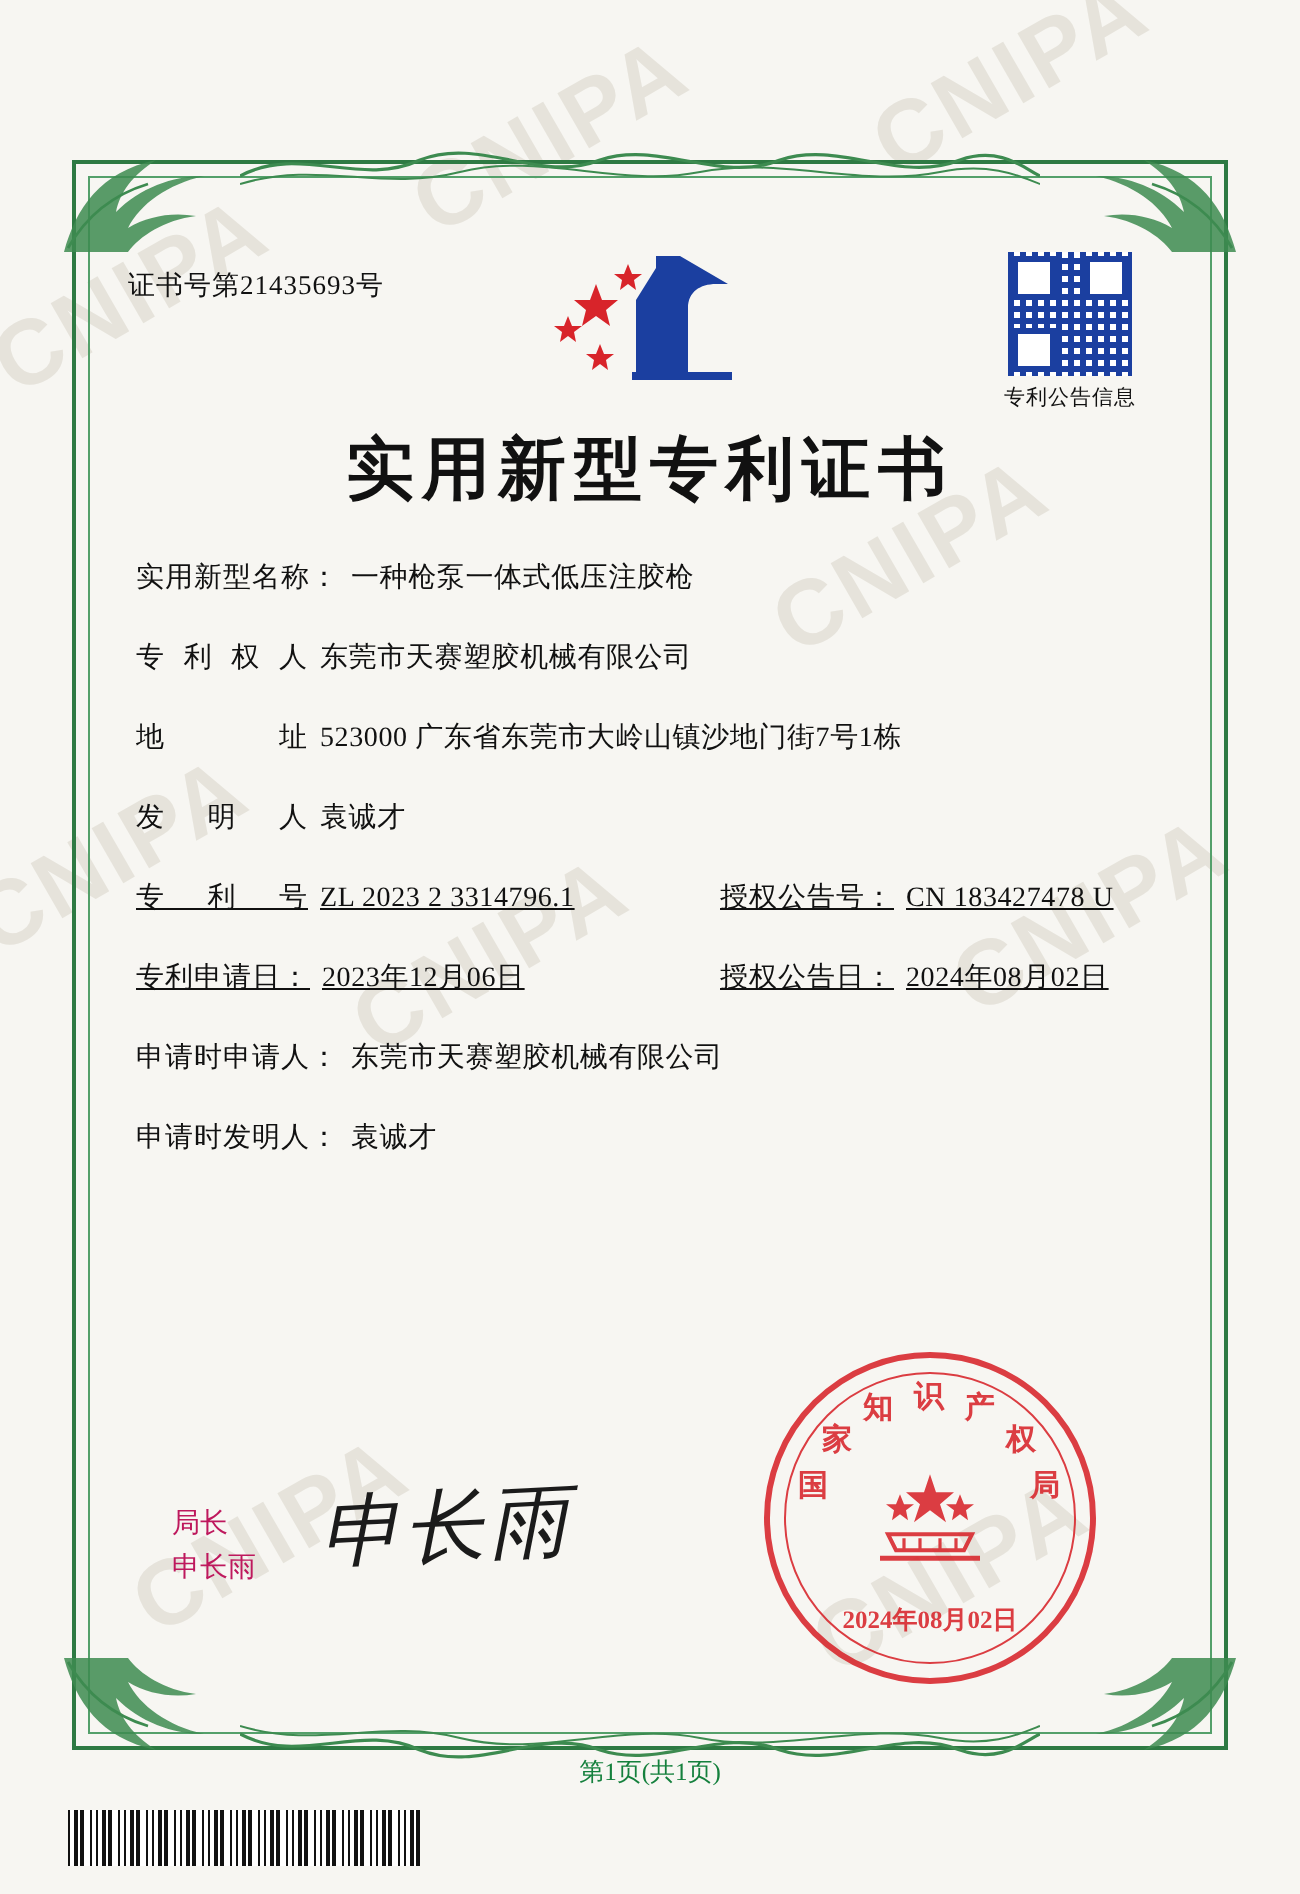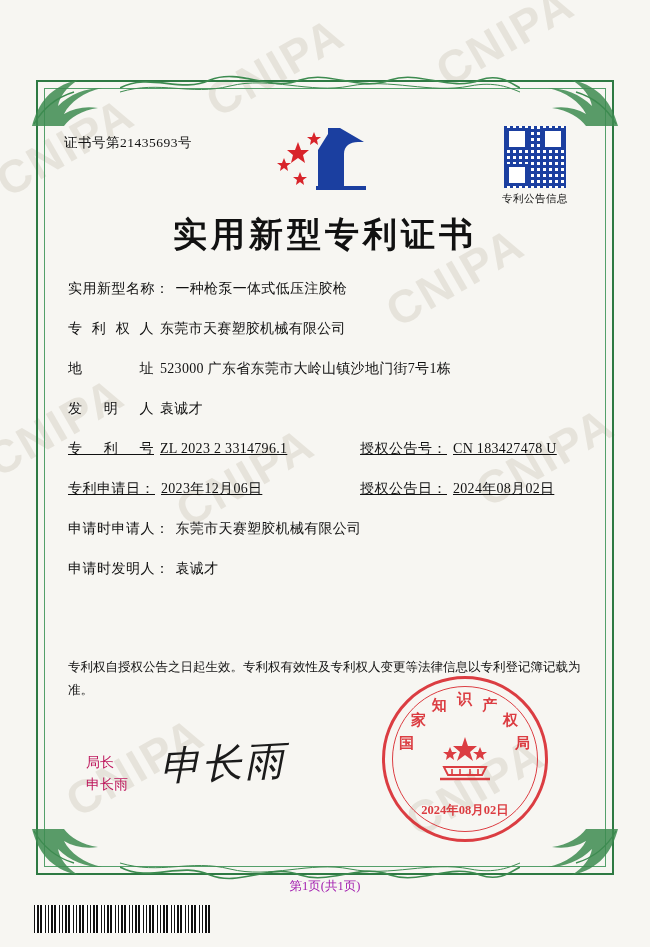--- a/index.html
+++ b/index.html
@@ -286,21 +286,21 @@
     color: #d8242a;
   }
 
   .page-num {
     position: absolute;
     left: 0;
     right: 0;
     bottom: -44px;
     text-align: center;
     font-size: 12.5px;
-    color: #a21caf;
+    color: #15803d;
   }
 
   
   .barcode {
     position: absolute;
     left: 34px;
     bottom: 14px;
     width: 176px;
     height: 28px;
     z-index: 6;
@@ -428,21 +428,20 @@
       </div>
 
       <div class="row">
         <span class="lbl">申请时发明人：</span>
         <span class="val">袁诚才</span>
       </div>
 
     </div>
 
     <div class="legal">
-      <p>专利权自授权公告之日起生效。专利权有效性及专利权人变更等法律信息以专利登记簿记载为准。</p>
     </div>
 
     <div class="sign-block">
       <div>局长</div>
       <div>申长雨</div>
     </div>
     <div class="signature">申长雨</div>
 
     <div class="seal">
       <div class="seal-ring"></div>

